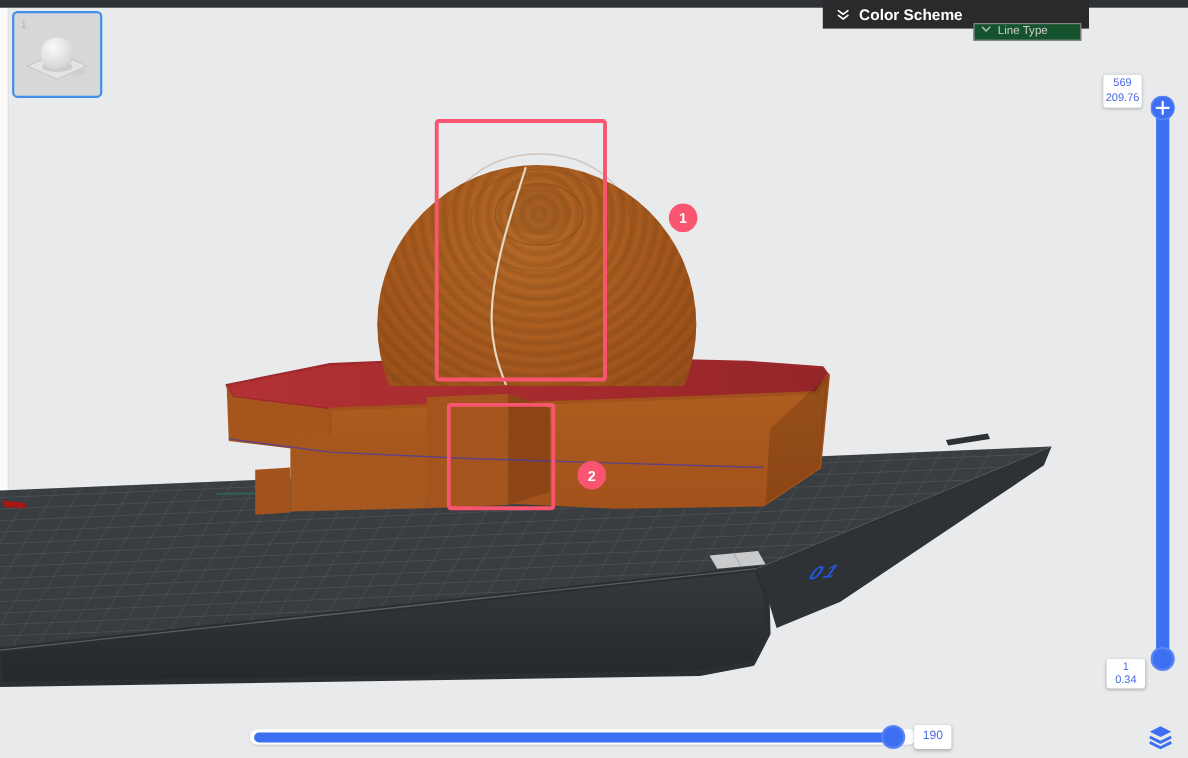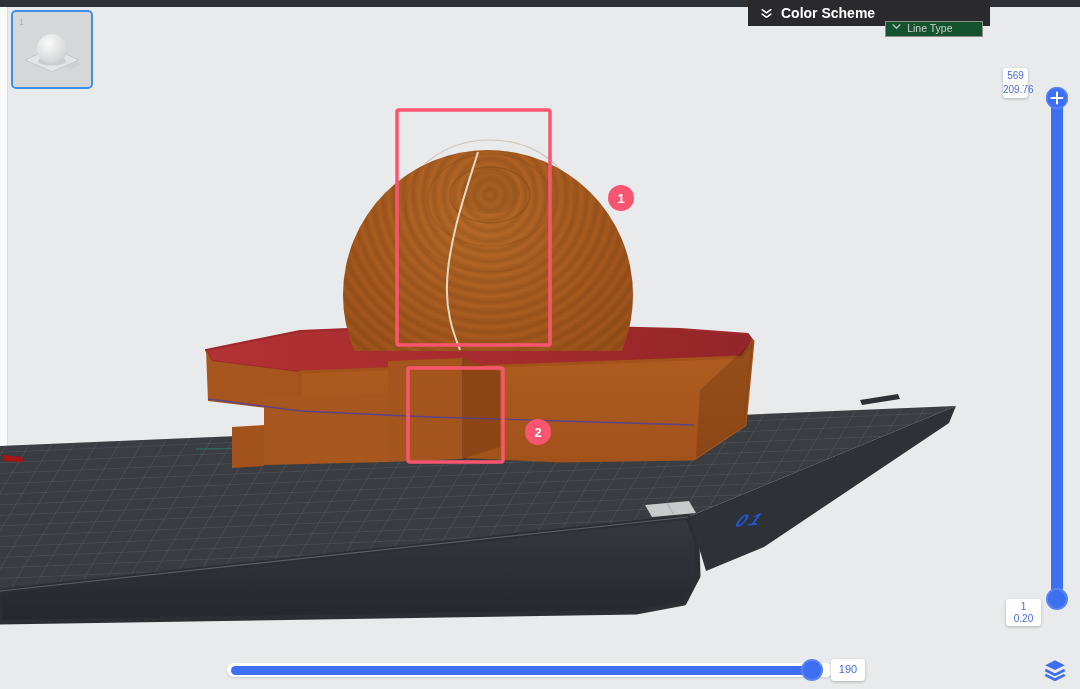--- a/index.html
+++ b/index.html
@@ -23,21 +23,21 @@
   
   .scene { position:absolute; left:0; top:0; width:1080px; height:689px; z-index:2; }
 
   
   .v-track { position:absolute; left:1051px; top:92px; width:12px; height:512px; background:#3d6ff2; border-radius:6px; z-index:8; cursor:pointer; }
   .v-handle-top { position:absolute; left:1046px; top:87px; width:22px; height:22px; z-index:9; cursor:grab; }
   .v-handle-bottom { position:absolute; left:1046px; top:588px; width:22px; height:22px; border-radius:50%;
                      background:#3d6ff2; border:2px solid #5b84f5; z-index:9; cursor:grab; }
   .tip { position:absolute; background:#ffffff; border-radius:3px; box-shadow:0 1px 3px rgba(0,0,0,.25);
          color:#4a6be0; text-align:center; z-index:10; }
-  .tip-top { left:1003px; top:68px; width:25px; height:30px; font-size:10px; line-height:14px; padding-top:1px; }
+  .tip-top { left:1003px; top:68px; width:35px; height:30px; font-size:10px; line-height:14px; padding-top:1px; }
   .tip-bottom { left:1006px; top:599px; width:35px; height:27px; font-size:10px; line-height:12px; padding-top:2px; }
   .tip-top::after, .tip-bottom::after { content:""; position:absolute; right:-4px; top:50%; margin-top:-4px;
          border:4px solid transparent; border-left-color:#ffffff; }
 
   
   .h-track { position:absolute; left:227px; top:663px; width:606px; height:14px; background:#ffffff;
              border-radius:8px; box-shadow:0 1px 2px rgba(0,0,0,.15); z-index:8; cursor:pointer; }
   .h-fill { position:absolute; left:4px; top:2.5px; width:588px; height:9px; background:#3d6ff2; border-radius:5px; }
   .h-handle { position:absolute; left:801px; top:659px; width:22px; height:22px; border-radius:50%;
               background:#3d6ff2; border:2px solid #5b84f5; z-index:9; cursor:grab; }
@@ -181,21 +181,21 @@
     <path d="M11 5.5 V16.5 M5.5 11 H16.5" stroke="#ffffff" stroke-width="2" stroke-linecap="round"></path>
   </svg>
 </div>
 <div class="v-handle-bottom"></div>
 <div class="tip tip-top">
   <div>569</div>
   <div>209.76</div>
 </div>
 <div class="tip tip-bottom">
   <div>1</div>
-  <div>0.20</div>
+  <div>0.34</div>
 </div>
 
 <div class="h-track">
   <div class="h-fill"></div>
 </div>
 <div class="h-handle"></div>
 <div class="tip tip-120">190</div>
 
 <div class="layers-btn">
   <svg width="26" height="26" viewBox="0 0 24 24">

